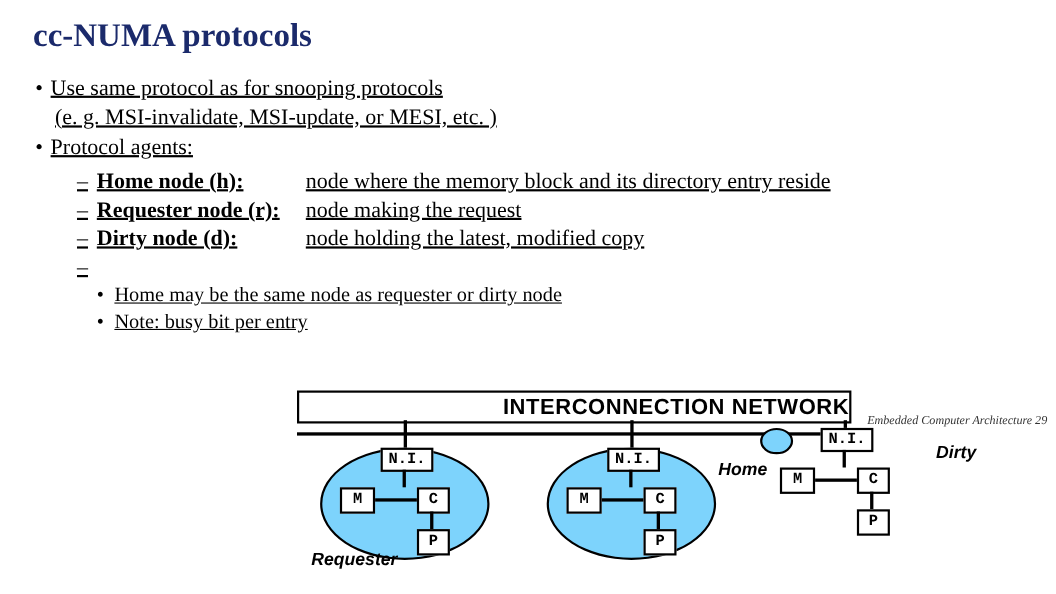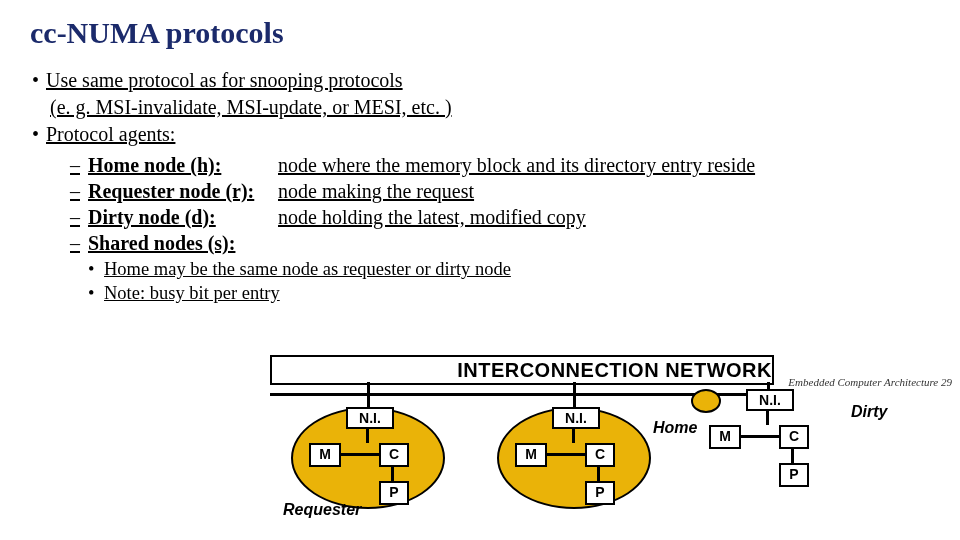--- a/index.html
+++ b/index.html
@@ -94,21 +94,22 @@
   .tap.a { left: 212px; }
   .tap.b { left: 418px; }
   .tap.c { left: 612px; }
 
   .node {
     position: absolute;
     top: 52px;
     width: 150px; height: 98px;
     border: 2.5px solid #000;
     border-radius: 50%;
-    background: #eab308;
+    background: #7dd3fc;
+    font-family: Liberation Mono, monospace;
   }
   .node.a { left: 136px; }
   .node.b { left: 342px; }
   .node.c { left: 536px; }
 
   .box {
     position: absolute;
     border: 2.5px solid #000;
     background: #fff;
     text-align: center;
@@ -178,21 +179,20 @@
         <span class="term">Requester node (r):</span>
         <span class="desc">node making the request</span>
       </div>
       <div class="row">
         <span class="dash">–</span>
         <span class="term">Dirty node (d):</span>
         <span class="desc">node holding the latest, modified copy</span>
       </div>
       <div class="row">
         <span class="dash">–</span>
-        <span class="term">Shared nodes (s):</span>
       </div>
     </div>
 
     <div class="notes">
       <div class="nrow">
         <span class="dot">•</span><span>Home may be the same node as requester or dirty node</span>
       </div>
       <div class="nrow">
         <span class="dot">•</span><span>Note: busy bit per entry</span>
       </div>

